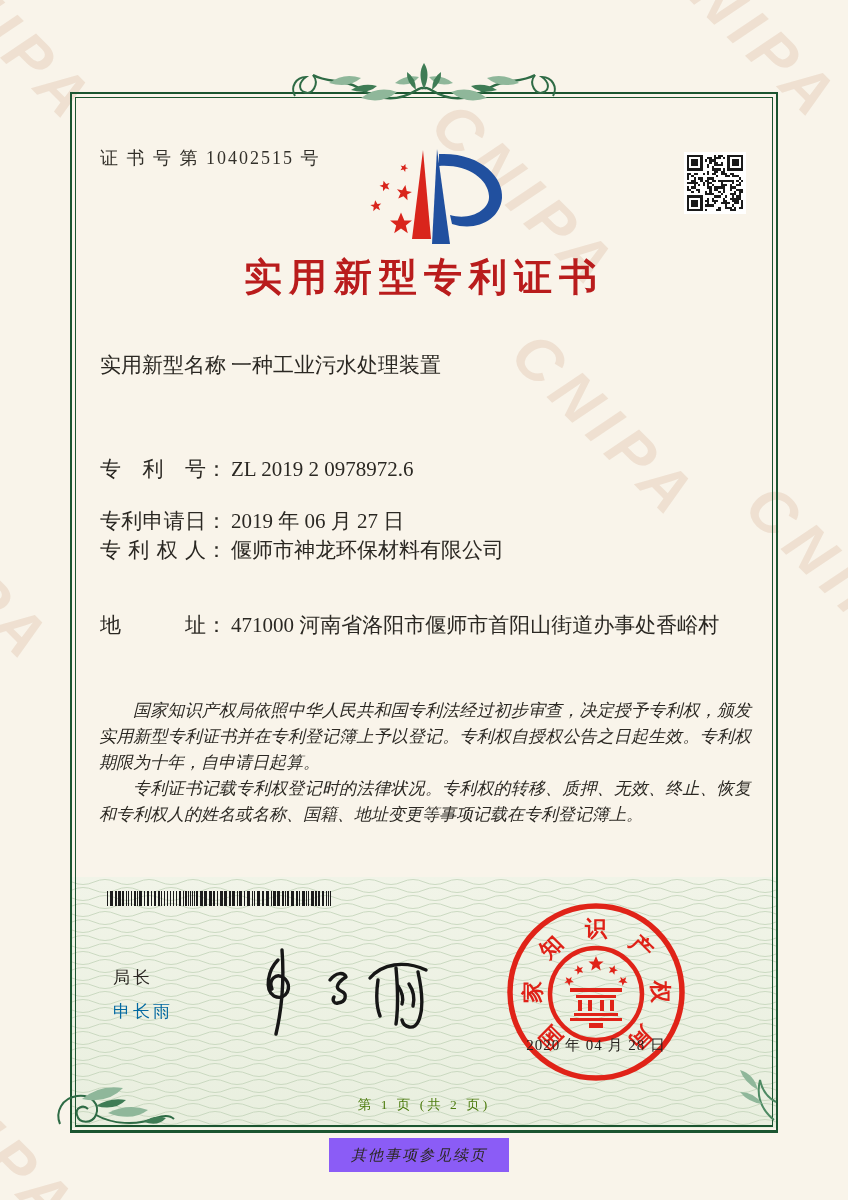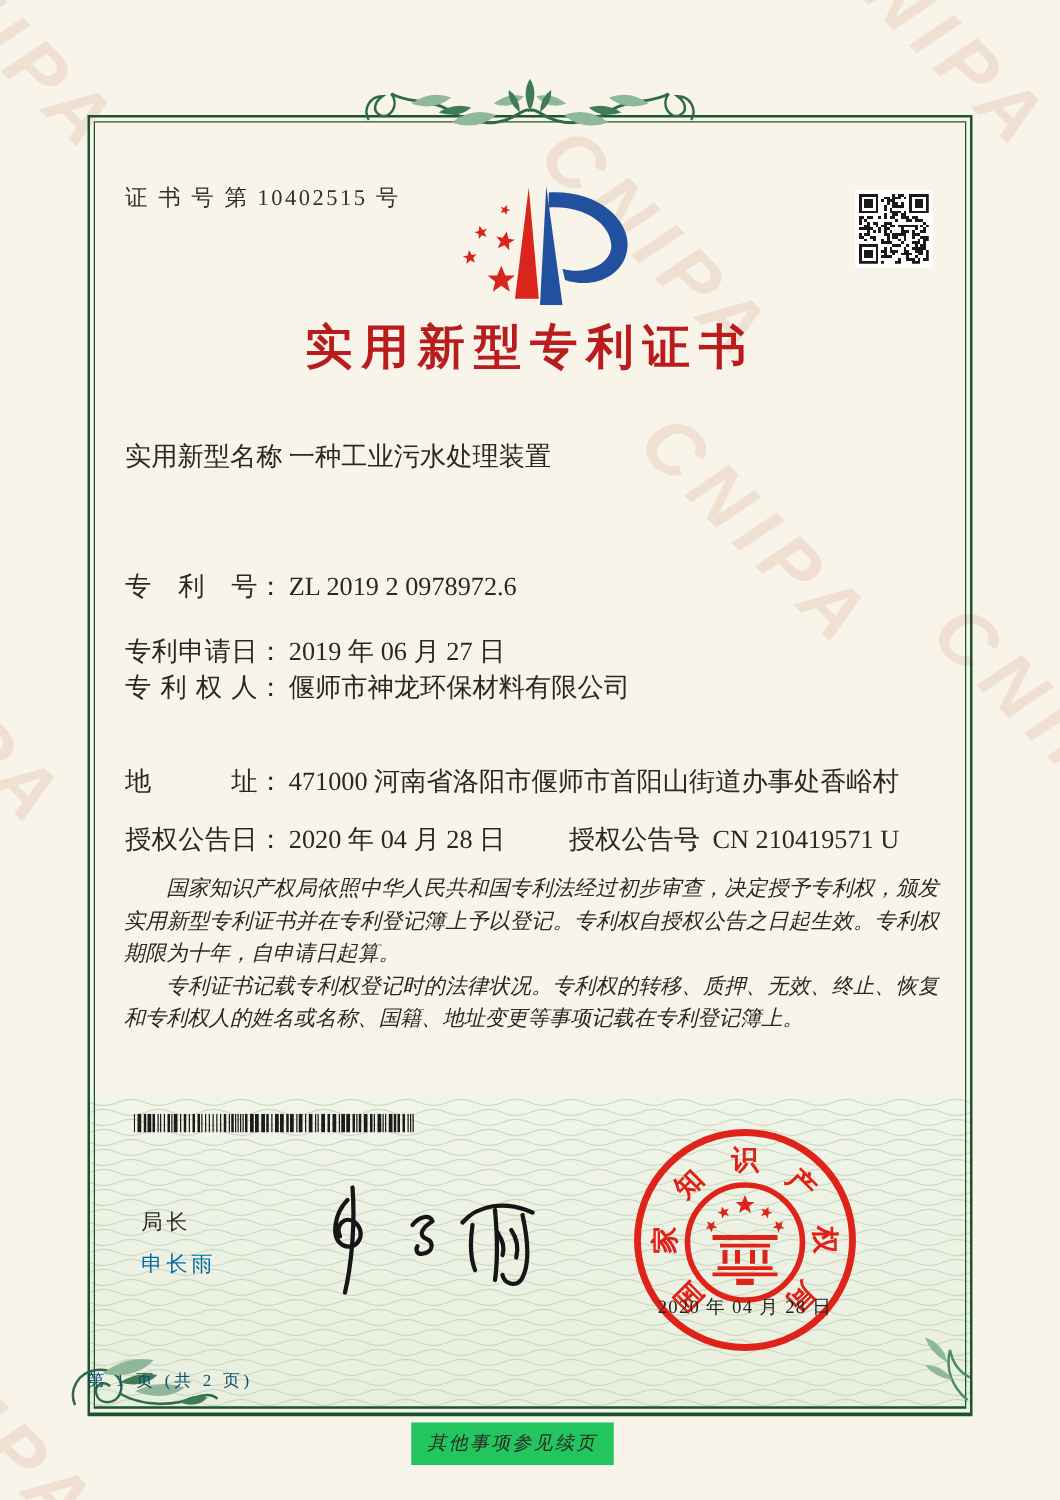--- a/index.html
+++ b/index.html
@@ -45,23 +45,23 @@
   .barcode{position:absolute;left:107px;top:891px;}
   .barcode rect{fill:#1c1c1c;}
   .officer-title{position:absolute;left:113px;top:966px;font-size:17px;letter-spacing:3px;color:#2b2823;}
   .officer-name{position:absolute;left:113px;top:1000px;font-size:17px;letter-spacing:3px;color:#0369a1;}
   .signature{position:absolute;left:246px;top:946px;}
   .signature path{fill:none;stroke:#161616;stroke-width:3.4;stroke-linecap:round;stroke-linejoin:round;}
   .seal{position:absolute;left:501px;top:897px;}
   .seal-char{font-family:"Liberation Serif","DejaVu Serif",serif;font-size:22px;font-weight:700;fill:#df2117;}
   .seal-date{position:absolute;left:501px;top:1036px;width:190px;text-align:center;
     font-size:15px;letter-spacing:1px;color:#26231f;}
-  .page-info{position:absolute;left:70px;right:70px;top:1096px;text-align:left;
-    font-size:13.5px;letter-spacing:3px;color:#0c4a6e;}
-  .note-box{position:absolute;left:329px;top:1138px;width:162px;height:34px;background:#22c55e;
+  .page-info{position:absolute;left:70px;right:70px;top:1096px;text-align:center;
+    font-size:13.5px;letter-spacing:3px;color:#4d7c0f;}
+  .note-box{position:absolute;left:329px;top:1138px;width:180px;height:34px;background:#8b5cf6;
     text-align:center;line-height:34px;font-size:15px;font-style:italic;color:#2b2823;letter-spacing:2px;}
 </style>
 </head>
 <body>
 
 <div id="page">
 
   <div class="wm" style="left:-55px;top:-78px">CNIPA</div>
   <div class="wm" style="left:690px;top:-80px">CNIPA</div>
   <div class="wm" style="left:468px;top:88px">CNIPA</div>
@@ -494,26 +494,20 @@
   </div>
   <div class="field-row" style="top:507px">
     <span class="f-label">专利申请日</span><span class="f-colon">：</span><span class="f-value">2019 年 06 月 27 日</span>
   </div>
   <div class="field-row" style="top:536px">
     <span class="f-label">专利权人</span><span class="f-colon">：</span><span class="f-value">偃师市神龙环保材料有限公司</span>
   </div>
   <div class="field-row" style="top:611px">
     <span class="f-label">地址</span><span class="f-colon">：</span><span class="f-value">471000 河南省洛阳市偃师市首阳山街道办事处香峪村</span>
   </div>
-  <div class="field-row" style="top:657px">
-    <span class="f-label">授权公告日</span><span class="f-colon">：</span><span class="f-value">2020 年 04 月 28 日</span>
-    <span class="f-group2">
-      <span class="f-label">授权公告号</span><span class="f-colon">：</span><span class="f-value">CN 210419571 U</span>
-    </span>
-  </div>
 
   <div class="body-text">
     <p>国家知识产权局依照中华人民共和国专利法经过初步审查，决定授予专利权，颁发实用新型专利证书并在专利登记簿上予以登记。专利权自授权公告之日起生效。专利权期限为十年，自申请日起算。</p>
     <p>专利证书记载专利权登记时的法律状况。专利权的转移、质押、无效、终止、恢复和专利权人的姓名或名称、国籍、地址变更等事项记载在专利登记簿上。</p>
   </div>
 
   <svg class="barcode" width="228" height="15">
     <g id="barcode-bars">
         <rect x="0" y="0" width="1" height="15"></rect>
         <rect x="3" y="0" width="3" height="15"></rect>

